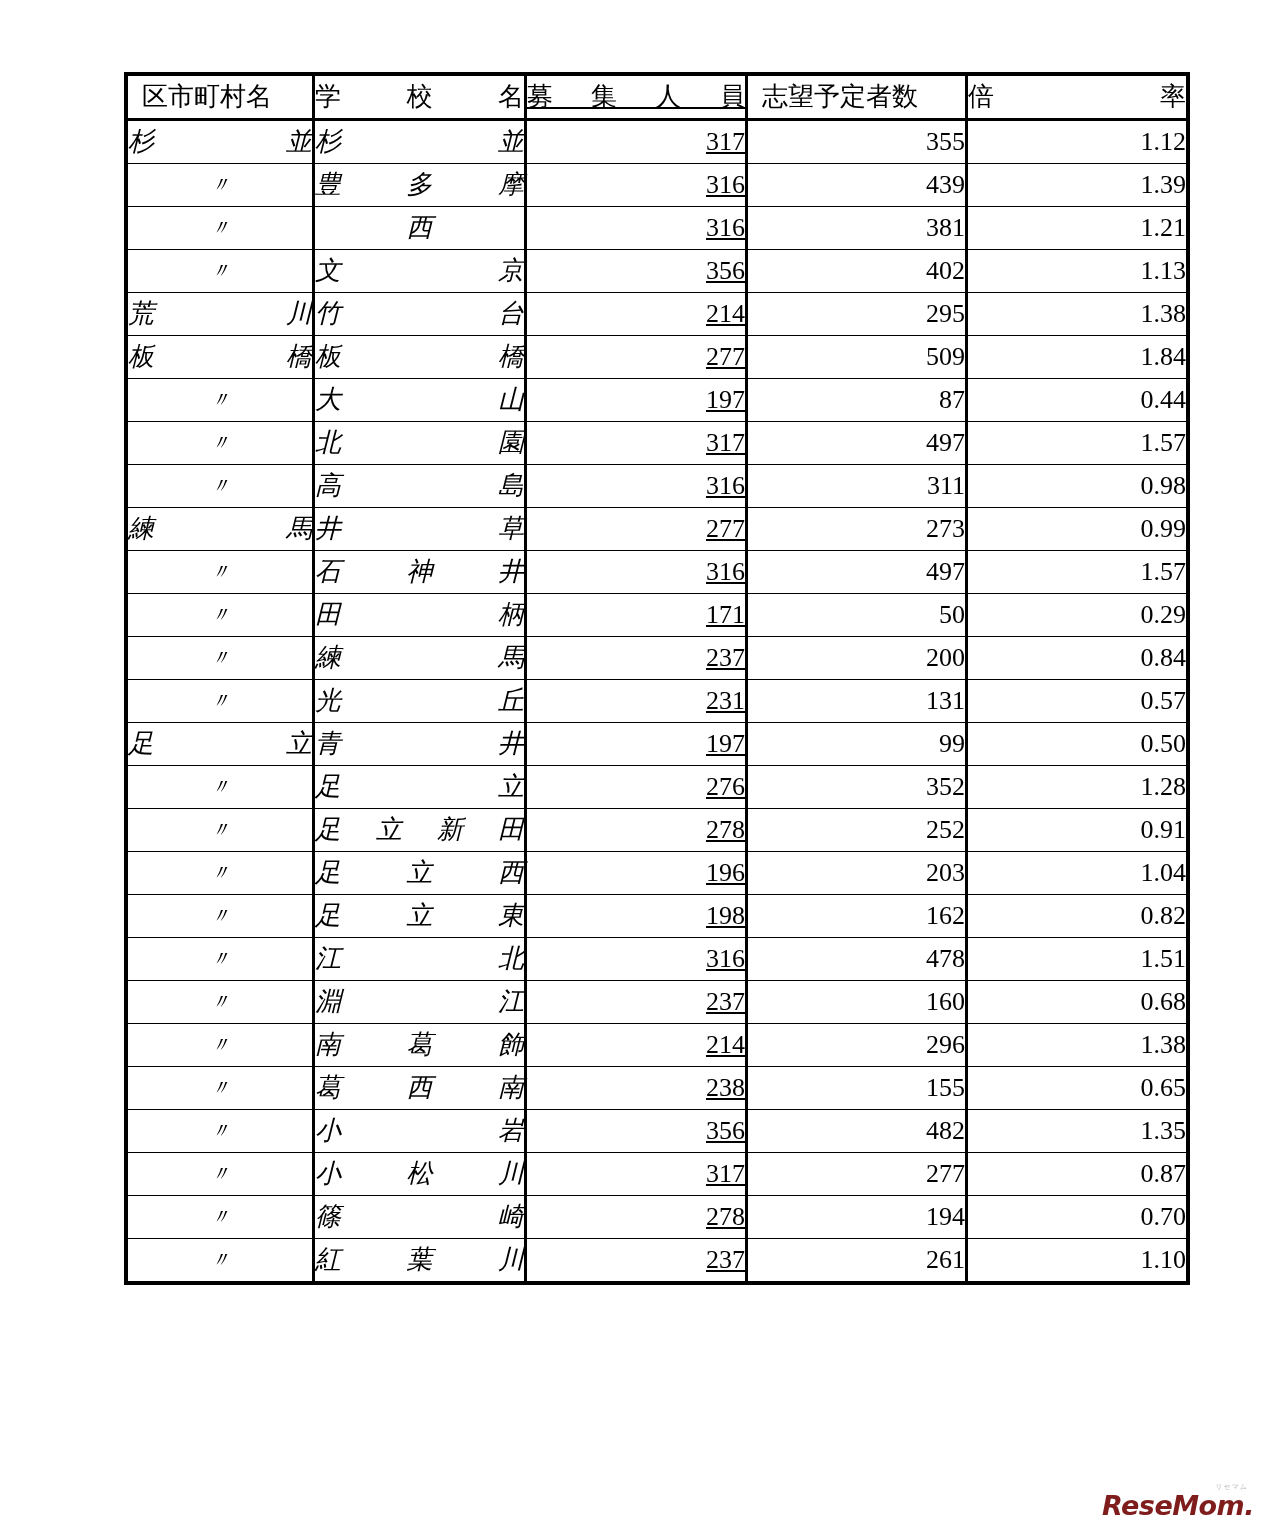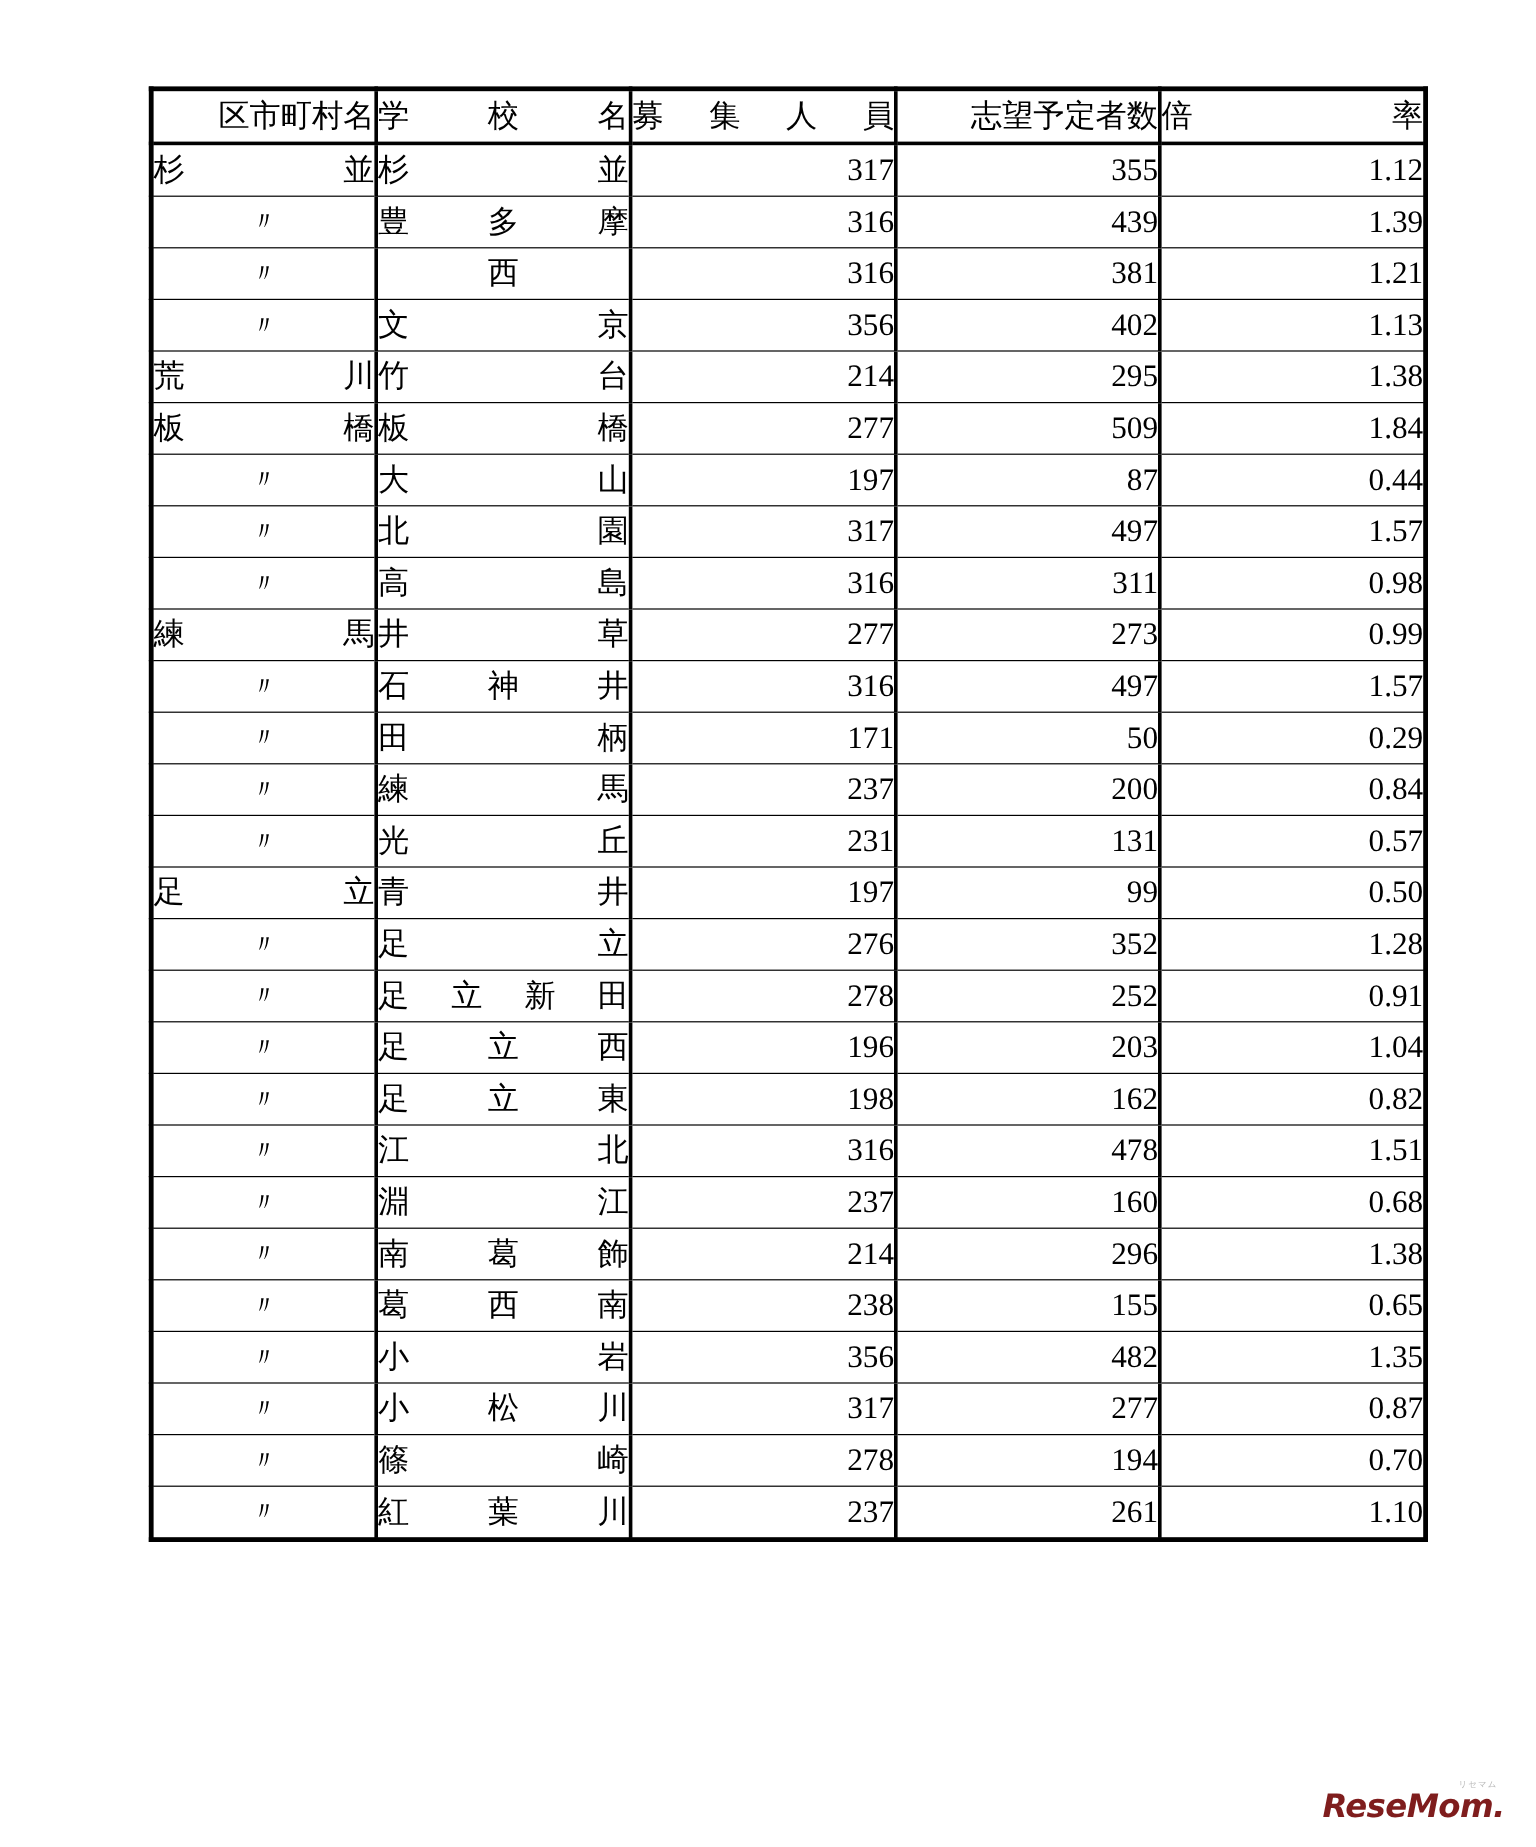--- a/index.html
+++ b/index.html
@@ -45,49 +45,51 @@
   }
 
   
   table.stats thead th { border-bottom: 3px solid #000000; }
   
   table.stats tr.total-row td { border-top: 3px solid #000000; }
 
   
   .c-muni   { width: 184px; border-right: 3px solid #000000 !important; }
   .c-school { width: 209px; border-right: 3px solid #000000 !important; }
-  .c-cap    { width: 218px; border-right: 3px solid #000000 !important; }
+  .c-cap    { width: 218px; border-right: 3px solid #000000 !important; text-decoration: underline; }
   .c-appl   { width: 217px; border-right: 3px solid #000000 !important; }
   .c-ratio  { width: 218px; }
 
   
   .hdr {
     text-align: center;
     font-size: 25px;
     letter-spacing: 0;
     padding: 0 10px;
   }
   .hdr .spread {
     display: block;
     text-align: justify;
     text-align-last: justify;
     text-justify: inter-character;
   }
   .hdr .tight {
     display: block;
-    text-align: right;
+    text-align: left;
+    margin-left: 14px;
   }
 
   
   .jp {
     text-align: justify;
     text-align-last: justify;
     text-justify: inter-character;
     font-size: 27px;
     padding: 0 18px;
+    font-style: italic;
   }
   .jp.one-char {
     text-align: center;
     text-align-last: center;
   }
   
   .jp.ditto {
     text-align: center;
     text-align-last: center;
     font-size: 22px;

